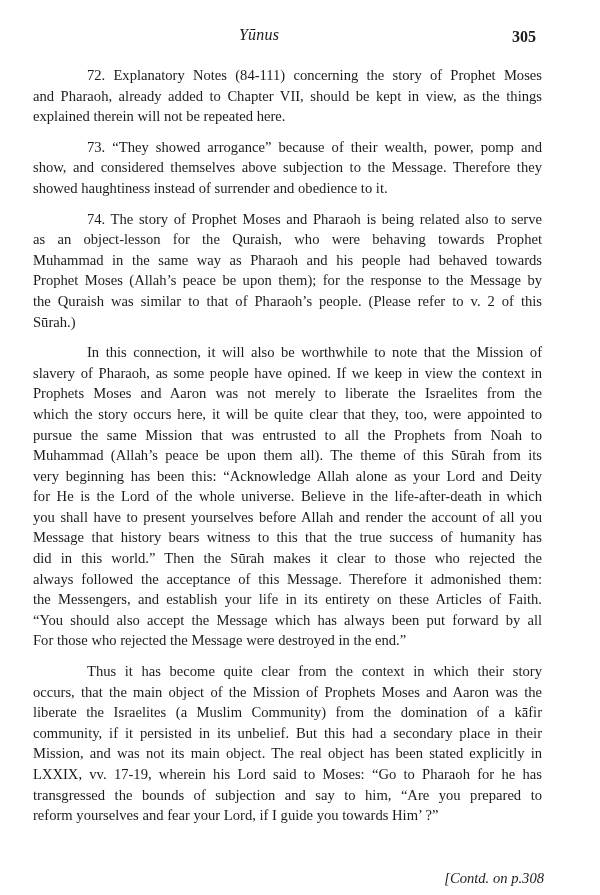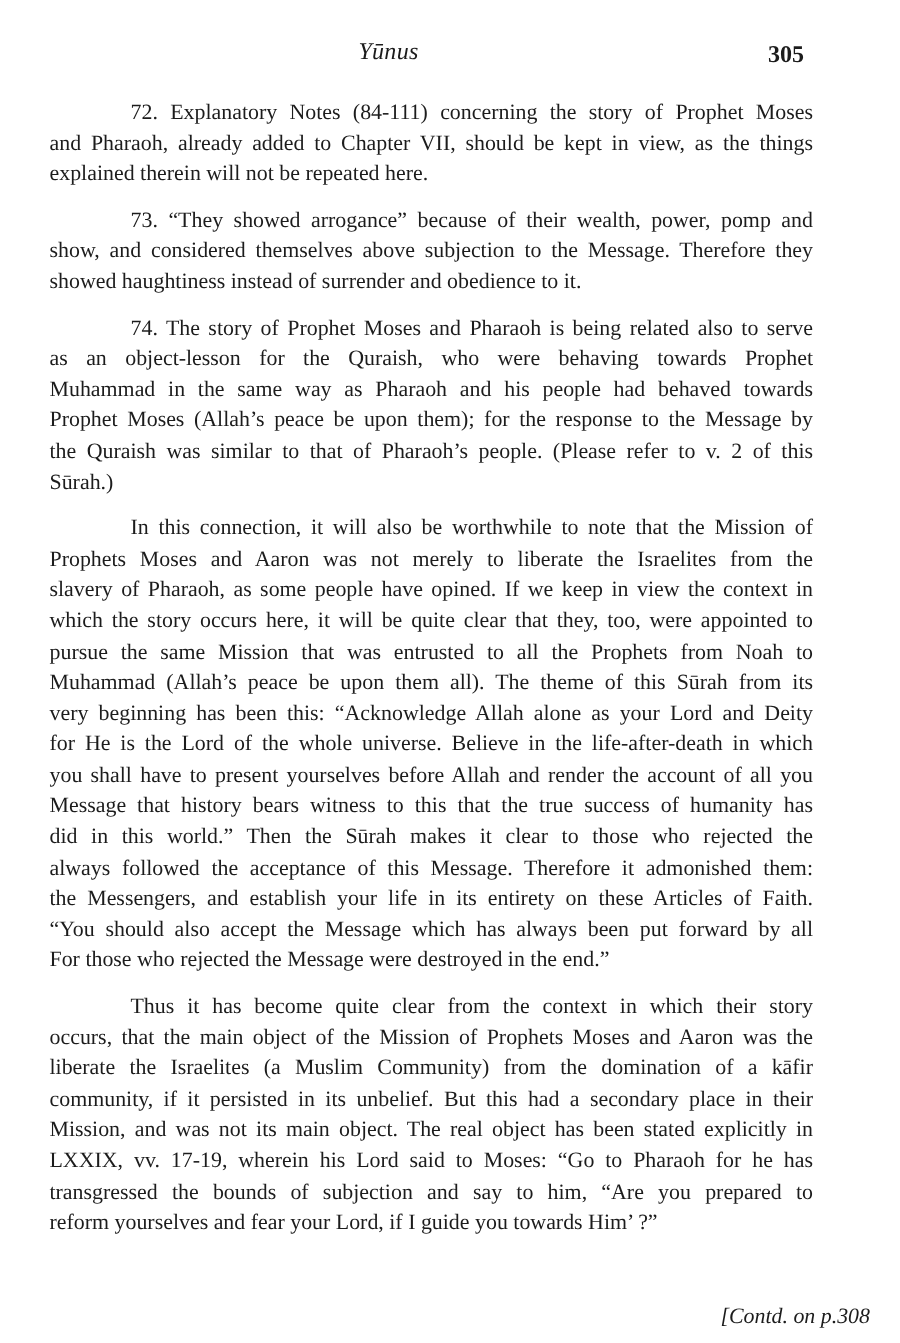--- a/index.html
+++ b/index.html
@@ -62,22 +62,22 @@
       <span class="line indent">74. The story of Prophet Moses and Pharaoh is being related also to serve</span>
       <span class="line">as an object-lesson for the Quraish, who were behaving towards Prophet</span>
       <span class="line">Muhammad in the same way as Pharaoh and his people had behaved towards</span>
       <span class="line">Prophet Moses (Allah’s peace be upon them); for the response to the Message by</span>
       <span class="line">the Quraish was similar to that of Pharaoh’s people. (Please refer to v. 2 of this</span>
       <span class="line last">Sūrah.)</span>
     </p>
 
     <p class="para">
       <span class="line indent">In this connection, it will also be worthwhile to note that the Mission of</span>
+      <span class="line">slavery of Pharaoh, as some people have opined. If we keep in view the context in</span>
       <span class="line">Prophets Moses and Aaron was not merely to liberate the Israelites from the</span>
-      <span class="line">slavery of Pharaoh, as some people have opined. If we keep in view the context in</span>
       <span class="line">which the story occurs here, it will be quite clear that they, too, were appointed to</span>
       <span class="line">pursue the same Mission that was entrusted to all the Prophets from Noah to</span>
       <span class="line">Muhammad (Allah’s peace be upon them all). The theme of this Sūrah from its</span>
       <span class="line">very beginning has been this: “Acknowledge Allah alone as your Lord and Deity</span>
       <span class="line">for He is the Lord of the whole universe. Believe in the life-after-death in which</span>
       <span class="line">you shall have to present yourselves before Allah and render the account of all you</span>
       <span class="line">Message that history bears witness to this that the true success of humanity has</span>
       <span class="line">did in this world.” Then the Sūrah makes it clear to those who rejected the</span>
       <span class="line">always followed the acceptance of this Message. Therefore it admonished them:</span>
       <span class="line">the Messengers, and establish your life in its entirety on these Articles of Faith.</span>
@@ -91,14 +91,14 @@
       <span class="line">liberate the Israelites (a Muslim Community) from the domination of a kāfir</span>
       <span class="line">community, if it persisted in its unbelief. But this had a secondary place in their</span>
       <span class="line">Mission, and was not its main object. The real object has been stated explicitly in</span>
       <span class="line">LXXIX, vv. 17-19, wherein his Lord said to Moses: “Go to Pharaoh for he has</span>
       <span class="line">transgressed the bounds of subjection and say to him, “Are you prepared to</span>
       <span class="line last">reform yourselves and fear your Lord, if I guide you towards Him’ ?”</span>
     </p>
 
   </div>
 
-  <div class="footer-note" style="top: 870px; padding-left: 36px;">[Contd. on p.308</div>
+  <div class="footer-note" style="top: 870px;">[Contd. on p.308</div>
 </div>
 
 </body></html>

